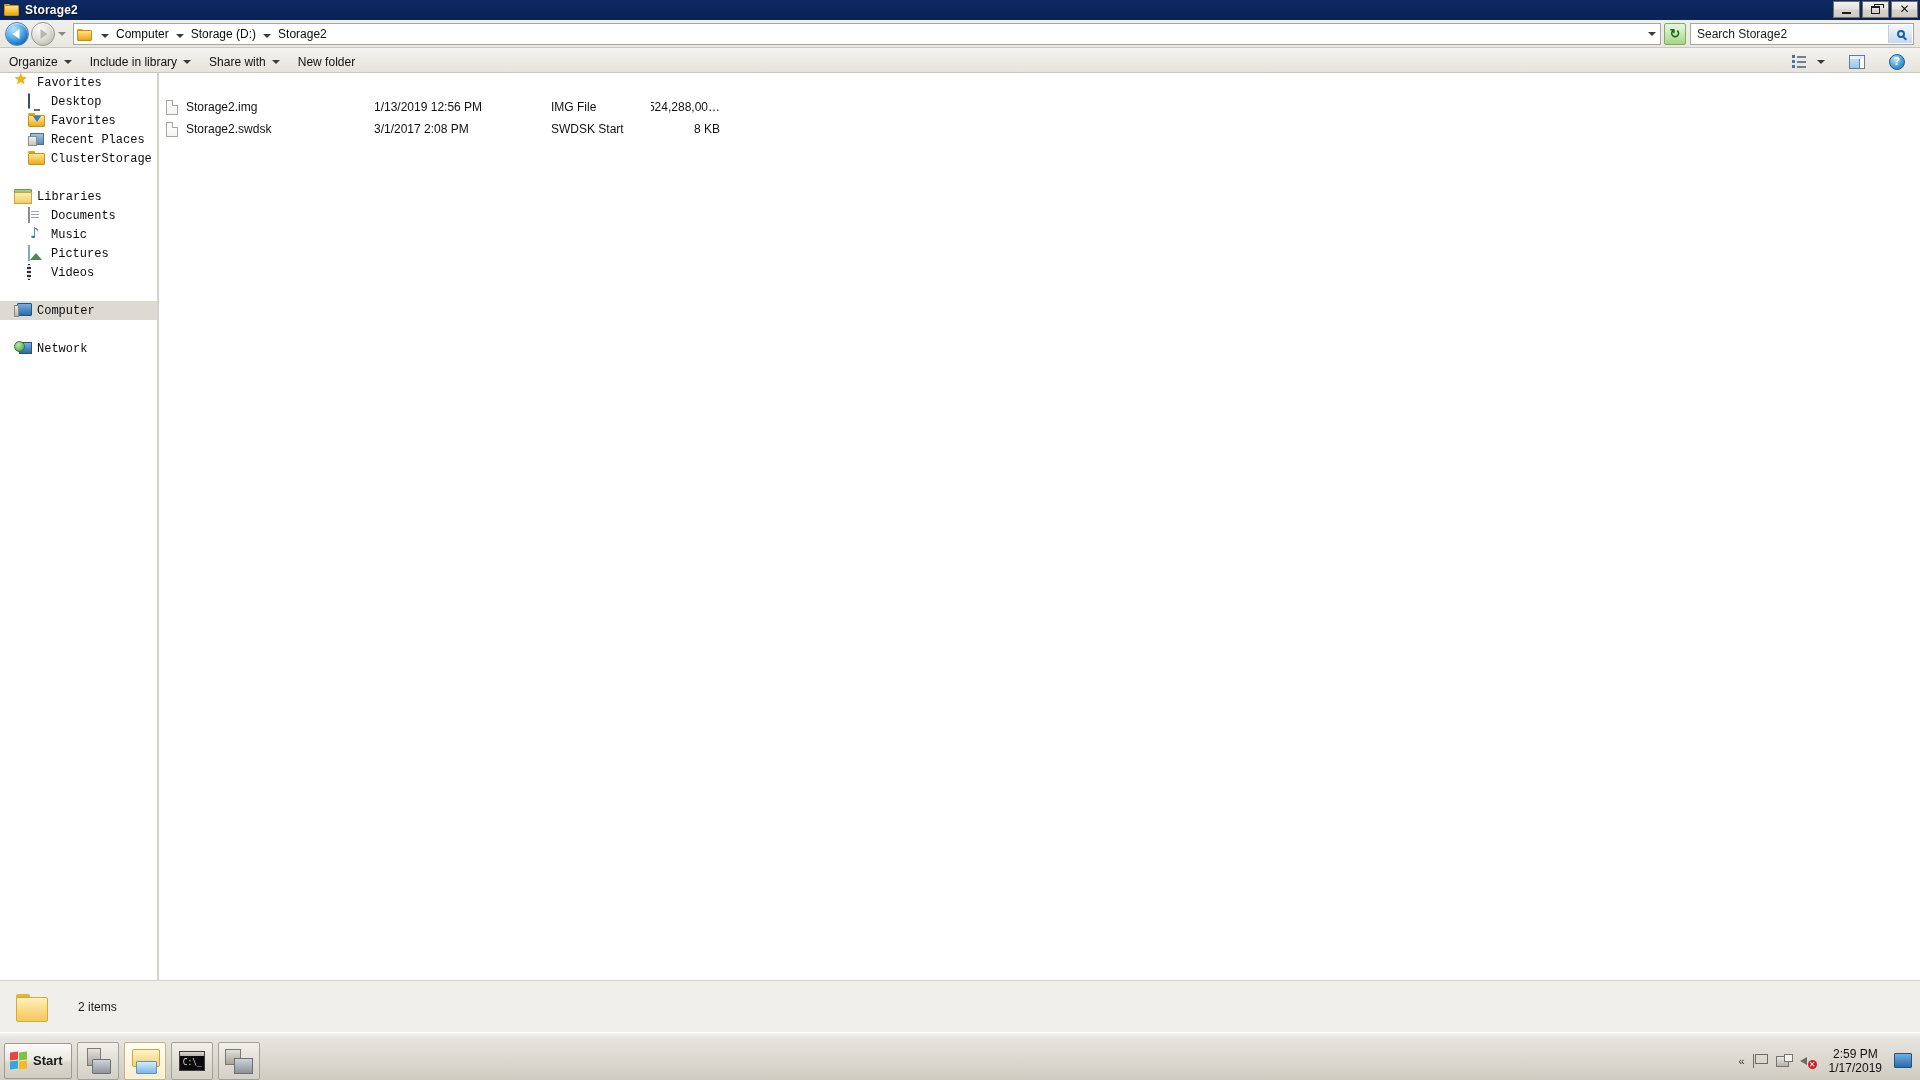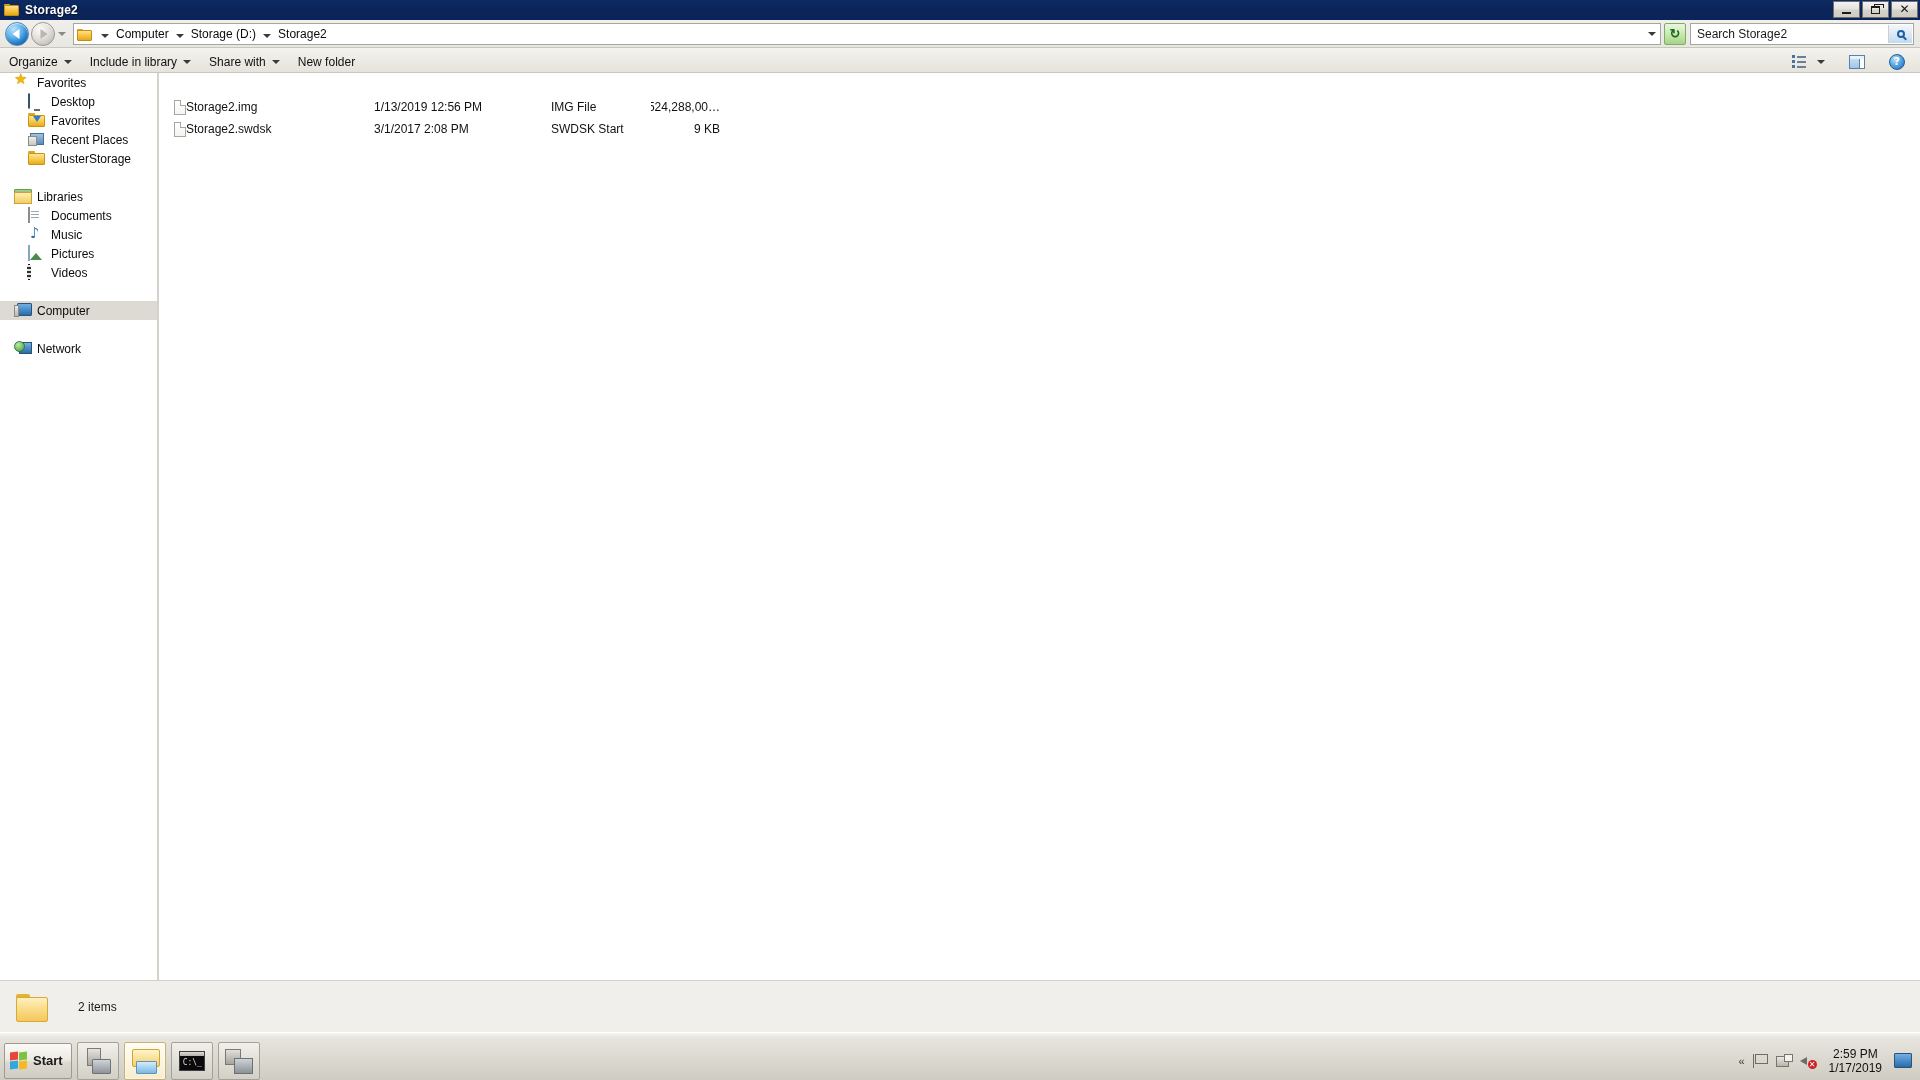--- a/index.html
+++ b/index.html
@@ -181,21 +181,21 @@
     display:flex;align-items:center;justify-content:center;line-height:1;
     font-family:"DejaVu Sans",sans-serif;
   }
 
   
   #workarea {
     position:absolute; left:0; top:73px; width:1920px; height:907px; background:#ffffff;
   }
   #navpane {
     position:absolute; left:0; top:0; width:157px; height:907px;
-    background:#ffffff; overflow:hidden;
+    background:#ffffff; overflow:hidden;font-family:Liberation Mono, monospace;
   }
   #splitter {
     position:absolute; left:157px; top:0; width:2px; height:907px; background:#d4d2cb;
   }
   .nav-group { margin-top: 0; }
   .nav-row {
     height: 19px; display:flex; align-items:center; padding-left: 14px; gap:6px;
     font-size:12px; color:#0b0b0b; white-space:nowrap; cursor:default;
   }
   .nav-row.child { padding-left: 28px; }
@@ -263,21 +263,21 @@
     font-size:12px; color:#1a1a1a; border-right:1px solid #cfccc3;
     background: linear-gradient(to bottom,#f6f5f2 0%,#ebe9e3 48%,#e2dfd8 100%);
   }
   .sort-caret {
     width:0;height:0;margin-left:6px;
     border-left:4px solid transparent;border-right:4px solid transparent;border-bottom:4px solid #8a8a82;
   }
   #rows { position:absolute; left:0; top:23px; width:1761px; }
   .frow { height:22px; display:flex; align-items:center; font-size:12px; color:#111111; }
   .cell { display:flex; align-items:center; overflow:hidden; white-space:nowrap; }
-  .cell.name { padding-left:15px; }
+  .cell.name { padding-left:7px; gap:8px; }
   .cell.size { justify-content:flex-end; padding-right:9px; }
   .filedoc {
     width:12px;height:15px;flex:0 0 auto;position:relative;
     background:linear-gradient(to bottom,#ffffff 0%,#f4f4f2 100%);
     border:1px solid #a8a6a0;
   }
   .filedoc::after{
     content:"";position:absolute;right:-1px;top:-1px;width:5px;height:5px;
     background:#ffffff;border-left:1px solid #a8a6a0;border-bottom:1px solid #a8a6a0;
   }
@@ -552,21 +552,21 @@
         <div class="cell" style="width:100px">IMG File</div>
         <div class="cell size" style="width:78px">524,288,00…</div>
       </div>
       <div class="frow">
         <div class="cell name" style="width:215px">
           <span class="filedoc"></span>
           <span>Storage2.swdsk</span>
         </div>
         <div class="cell" style="width:177px">3/1/2017 2:08 PM</div>
         <div class="cell" style="width:100px">SWDSK Start</div>
-        <div class="cell size" style="width:78px">9 KB</div>
+        <div class="cell size" style="width:78px">8 KB</div>
       </div>
     </div>
   </div>
 </div>
 
 <div id="detailspane">
   <span class="big-folder"></span>
   <span class="detail-text">2 items</span>
 </div>
 

